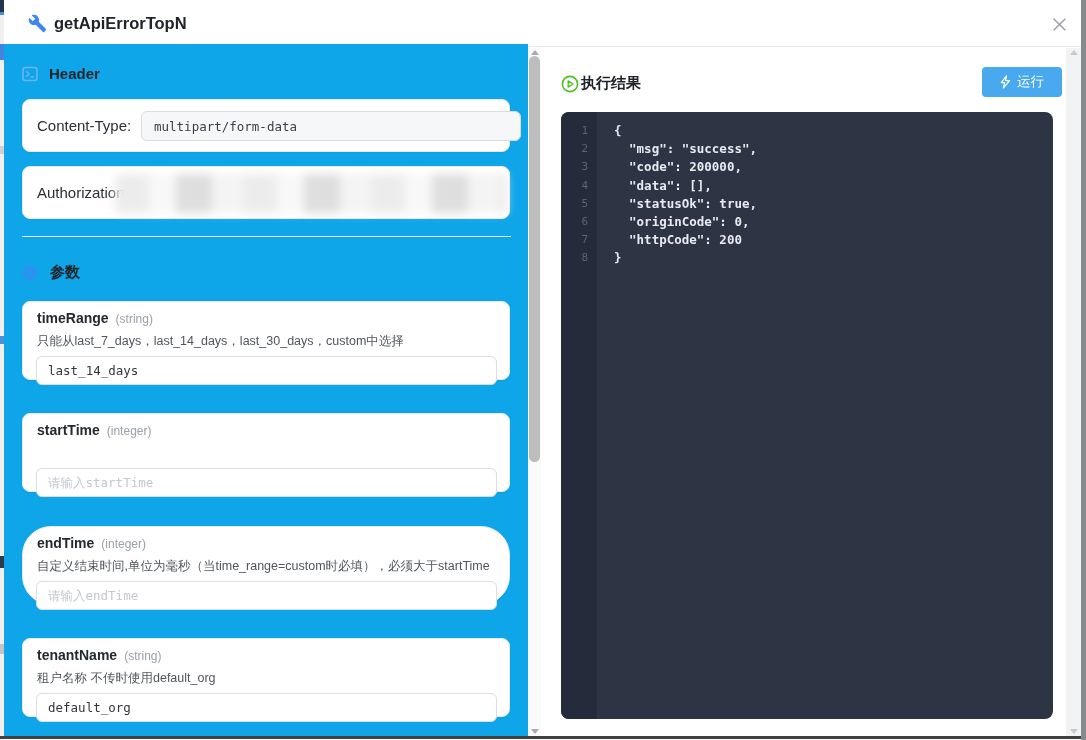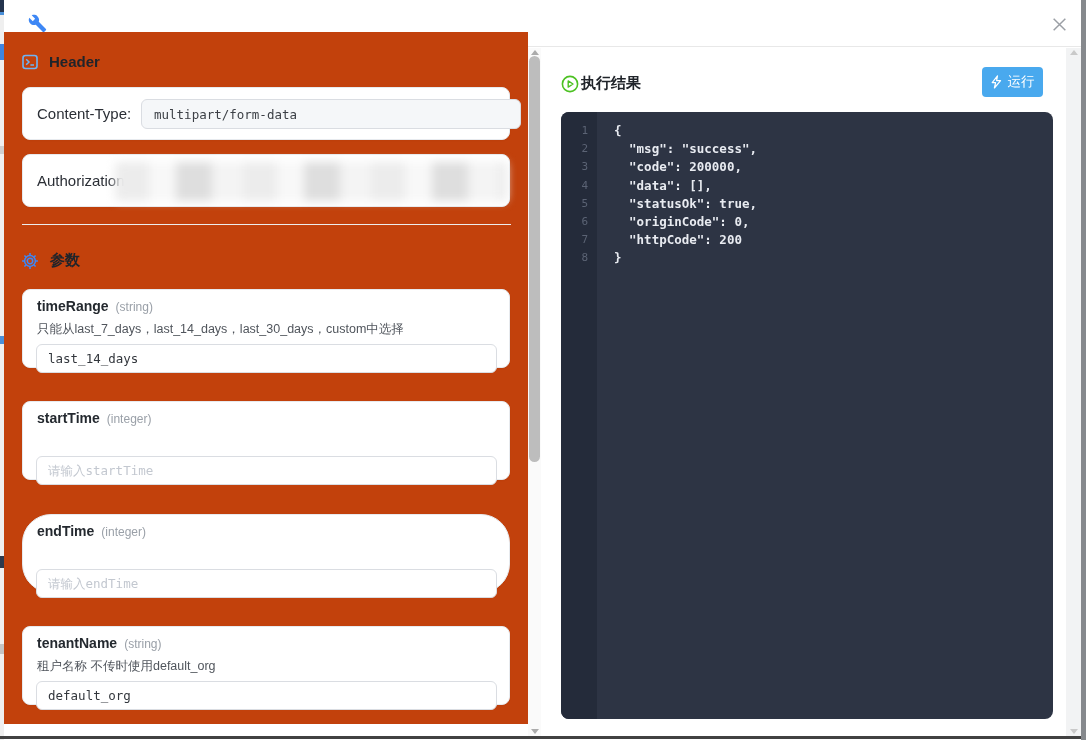--- a/index.html
+++ b/index.html
@@ -14,21 +14,21 @@
   .right-edge { position:absolute; left:1081px; top:0; width:5px; height:740px; background:#86898d; }
   .bottom-edge { position:absolute; left:0; top:736px; width:1081px; height:3px; background:#414141; }
 
   
   .dlg-header { position:absolute; left:4px; top:0; width:1077px; height:47px; background:#fff; border-bottom:1px solid #e8e8e8; }
   .dlg-title { position:absolute; left:50px; top:0; height:47px; display:flex; align-items:center; font-size:16.5px; font-weight:700; color:#20242a; }
   .wrench { position:absolute; left:24px; top:14px; }
   .close-btn { position:absolute; left:1040px; top:10px; width:30px; height:28px; background:none; border:none; cursor:pointer; display:flex; align-items:center; justify-content:center; }
 
   
-  .left-panel { position:absolute; left:4px; top:32px; width:524px; height:692px; background:#c2410c;padding-left:21px; }
+  .left-panel { position:absolute; left:4px; top:44px; width:524px; height:692px; background:#0ea5e9;padding-left:21px; }
   .section-head { position:absolute; display:flex; align-items:center; gap:11px; font-size:15px; font-weight:700; color:#20242a; }
   .term-icon { width:16px; height:16px; }
   .field-card { position:absolute; left:18px; width:488px; height:53px; background:#fff; border:1px solid #e7eaee; border-radius:8px; box-shadow:0 1px 2px rgba(0,0,0,.03); }
   .field-label { position:absolute; left:14px; top:0; height:100%; display:flex; align-items:center; font-size:15px; color:#2b2f36;text-align:right; }
   .field-input { position:absolute; left:98px; top:11px; width:380px; height:30px; background:#f5f7f9; border:1px solid #dadde2; border-radius:6px;
                  font-family:"DejaVu Sans Mono", monospace; font-size:12.5px; color:#3c4046; padding:0 12px;margin-left:20px; }
   .blur-bar { position:absolute; left:92px; top:7px; width:392px; height:39px; border-radius:4px; filter:blur(5px);
               background:repeating-linear-gradient(90deg,#ececec 0 34px,#f8f8f8 34px 61px,#dedede 61px 97px,#f4f4f4 97px 128px); }
   .divider { position:absolute; left:18px; width:489px; height:1px; background:#ededed; }
 
@@ -47,21 +47,21 @@
   .sb-right { position:absolute; left:1066px; top:48px; width:15px; height:689px; background:#f2f3f4; }
   .sb-arrow { position:absolute; left:0; width:100%; display:flex; justify-content:center; background:none; border:none; cursor:pointer; padding:0; }
   .tri-up { width:0; height:0; border-left:4px solid transparent; border-right:4px solid transparent; border-bottom:5px solid #ababab; }
   .tri-down { width:0; height:0; border-left:4px solid transparent; border-right:4px solid transparent; border-top:5px solid #ababab; }
   .sb-right .tri-up { border-bottom-color:#c9c9c9; }
   .sb-right .tri-down { border-top-color:#c9c9c9; }
 
   
   .right-panel { position:absolute; left:541px; top:48px; width:525px; height:692px; background:#fff; }
   .result-head { position:absolute; left:20px; top:26px; display:flex; align-items:center; gap:2px; font-size:15px; font-weight:700; color:#20242a; }
-  .run-btn { position:absolute; left:441px; top:19px; width:61px; height:30px; background:var(--run-button-blue,#49a9ee); border:none; border-radius:4px;
+  .run-btn { position:absolute; left:441px; top:19px; width:80px; height:30px; background:var(--run-button-blue,#49a9ee); border:none; border-radius:4px;
              color:#fff; font-size:13.5px; font-family:inherit; display:flex; align-items:center; justify-content:center; gap:6px; cursor:pointer; }
   .editor { position:absolute; left:20px; top:64px; width:492px; height:607px; background:var(--editor-bg,#2d3444); border-radius:8px; overflow:hidden; display:flex; }
   .gutter { width:36px; background:var(--editor-gutter-bg,#242b3a); padding-top:10px; flex:none; }
   .ln { height:18.2px; line-height:18.2px; text-align:right; padding-right:9px; font-family:"DejaVu Sans Mono", monospace; font-size:11px; color:var(--editor-line-number,#5b6374); }
   .code { flex:1; padding:10px 0 0 17px; }
   .cl { height:18.2px; line-height:18.2px; white-space:pre; font-family:"DejaVu Sans Mono", monospace; font-weight:600; font-size:12.5px; color:var(--editor-text,#e8ebf1); }
 </style>
 </head>
 <body>
 
@@ -74,20 +74,21 @@
     <div class="seg" style="top:146px;height:8px;background:#cfcfcf;"></div>
     <div class="seg" style="top:336px;height:8px;background:#4a90d9;"></div>
     <div class="seg" style="top:556px;height:12px;background:#2c3a4e;"></div>
     <div class="seg" style="top:644px;height:10px;background:#c4c4c4;"></div>
   </div>
 
   <div class="dlg-header">
     <svg class="wrench" width="19" height="19" viewBox="0 0 24 24">
       <path fill="var(--accent-blue,#3d87f5)" d="M22.7 19l-9.1-9.1c.9-2.3.4-5-1.5-6.9-2-2-5-2.4-7.4-1.3L9 6 6 9 1.6 4.7C.4 7.1.9 10.1 2.9 12.1c1.9 1.9 4.6 2.4 6.9 1.5l9.1 9.1c.4.4 1 .4 1.4 0l2.3-2.3c.5-.4.5-1.1.1-1.4z"></path>
     </svg>
+    <div class="dlg-title">getApiErrorTopN</div>
     <button class="close-btn">
       <svg width="17" height="17" viewBox="0 0 16 16">
         <path d="M2.5 2.5 L13.5 13.5 M13.5 2.5 L2.5 13.5" stroke="#9b9fa5" stroke-width="1.4" fill="none"></path>
       </svg>
     </button>
   </div>
 
   <div class="left-panel">
 
     <div class="section-head" style="left:18px; top:21px;">
@@ -144,20 +145,21 @@
         <span class="param-type">(integer)</span>
       </div>
       <input class="param-input" placeholder="请输入startTime" style="">
     </div>
 
     <div class="param-card" style="top:482px;border-radius:29px;">
       <div class="param-head">
         <span class="param-name">endTime</span>
         <span class="param-type">(integer)</span>
       </div>
+      <div class="param-desc">自定义结束时间,单位为毫秒（当time_range=custom时必填），必须大于startTime</div>
       <input class="param-input" placeholder="请输入endTime" style="">
     </div>
 
     <div class="param-card" style="top:594px;">
       <div class="param-head">
         <span class="param-name">tenantName</span>
         <span class="param-type">(string)</span>
       </div>
       <div class="param-desc">租户名称 不传时使用default_org</div>
       <input class="param-input" value="default_org" style="">

